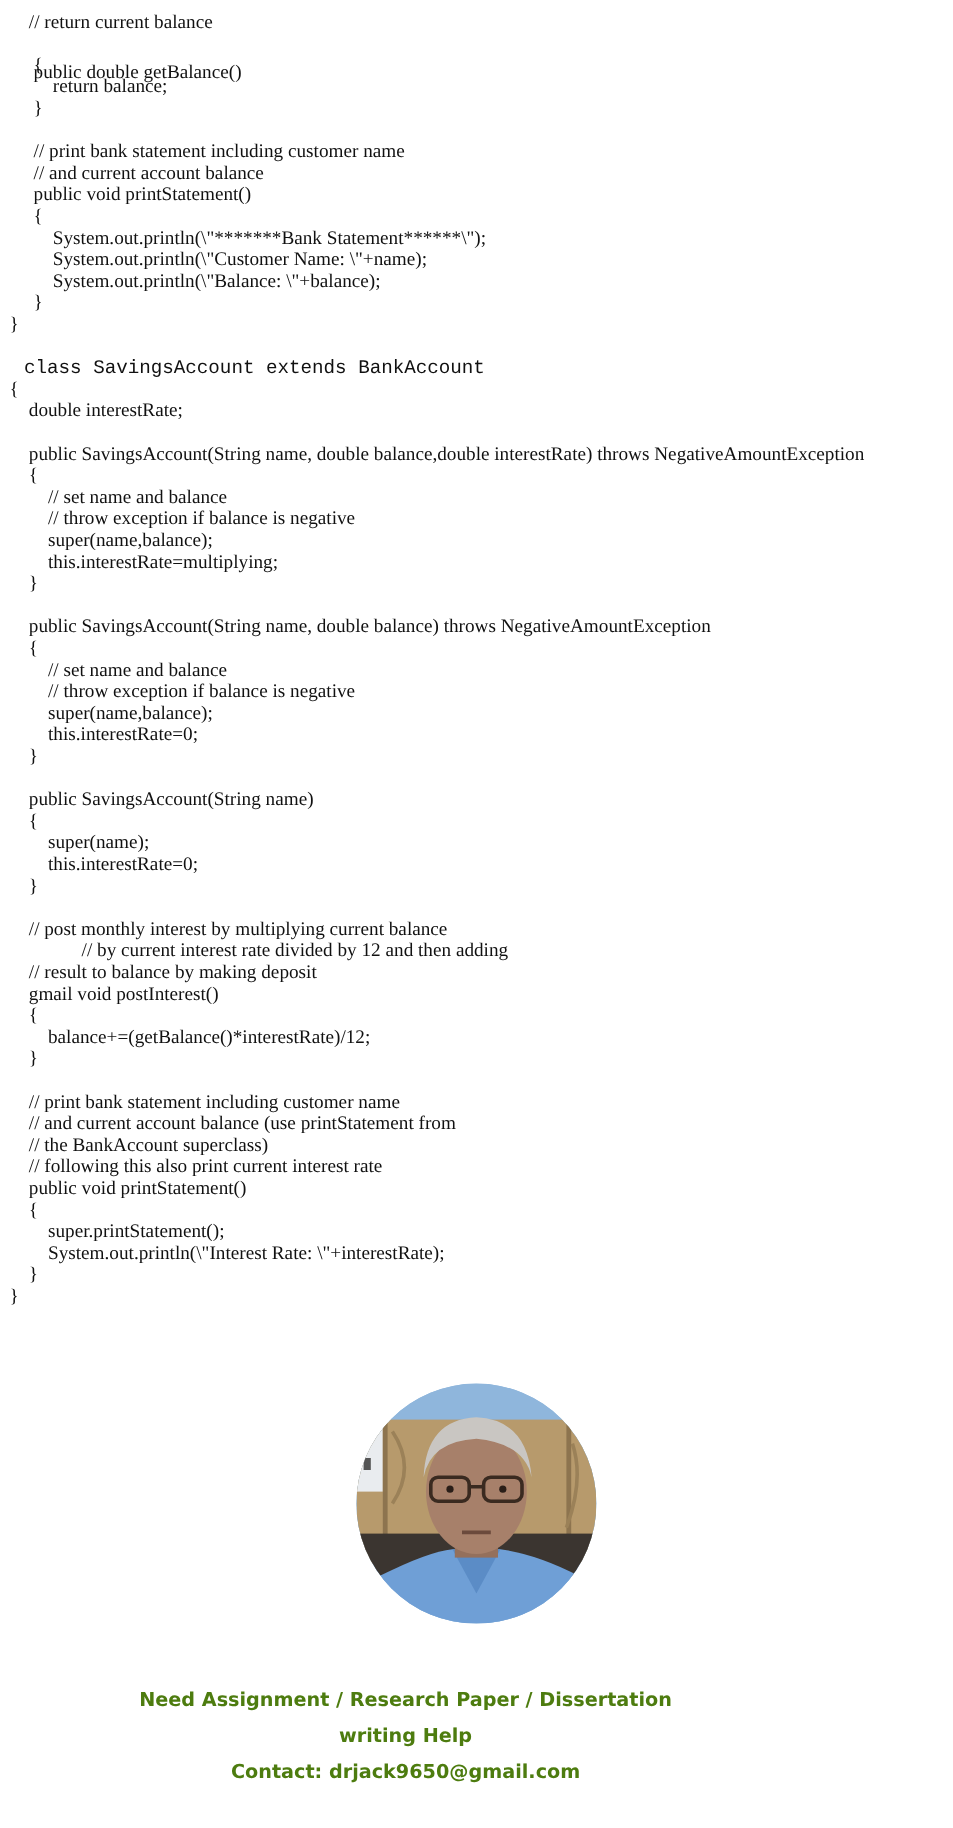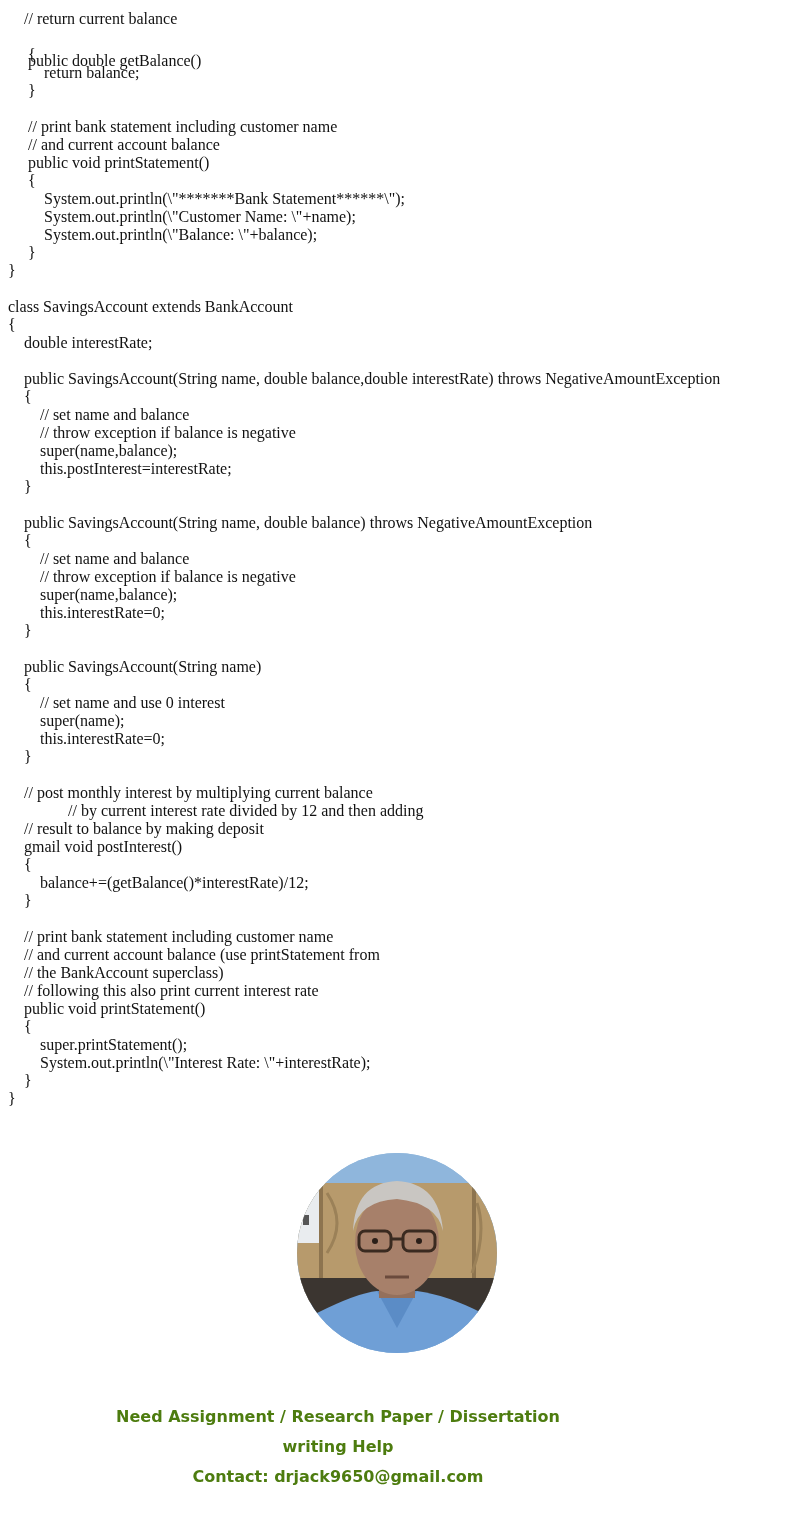--- a/index.html
+++ b/index.html
@@ -70,43 +70,42 @@
     <div class="line"><span style="left: 28px;">// print bank statement including customer name</span></div>
     <div class="line"><span style="left: 28px;">// and current account balance</span></div>
     <div class="line"><span style="left: 28px;">public void printStatement()</span></div>
     <div class="line"><span style="left: 28px;">{</span></div>
     <div class="line"><span style="left: 44px;">System.out.println(\"*******Bank Statement******\");</span></div>
     <div class="line"><span style="left: 44px;">System.out.println(\"Customer Name: \"+name);</span></div>
     <div class="line"><span style="left: 44px;">System.out.println(\"Balance: \"+balance);</span></div>
     <div class="line"><span style="left: 28px;">}</span></div>
     <div class="line"><span style="left: 8px;">}</span></div>
     <div class="line"><span style="left: 0px;"></span></div>
-    <div class="line"><span style="left: 8px;">class SavingsAccount extends BankAccount</span></div>
+    <div class="line"><span style="left: 20px; font-family: Liberation Mono, monospace;">class SavingsAccount extends BankAccount</span></div>
     <div class="line"><span style="left: 8px;">{</span></div>
     <div class="line"><span style="left: 24px;">double interestRate;</span></div>
     <div class="line"><span style="left: 0px;"></span></div>
     <div class="line"><span style="left: 24px;">public SavingsAccount(String name, double balance,double interestRate) throws NegativeAmountException</span></div>
     <div class="line"><span style="left: 24px;">{</span></div>
     <div class="line"><span style="left: 40px;">// set name and balance</span></div>
     <div class="line"><span style="left: 40px;">// throw exception if balance is negative</span></div>
     <div class="line"><span style="left: 40px;">super(name,balance);</span></div>
-    <div class="line"><span style="left: 40px;">this.postInterest=interestRate;</span></div>
+    <div class="line"><span style="left: 40px;">this.interestRate=multiplying;</span></div>
     <div class="line"><span style="left: 24px;">}</span></div>
     <div class="line"><span style="left: 0px;"></span></div>
     <div class="line"><span style="left: 24px;">public SavingsAccount(String name, double balance) throws NegativeAmountException</span></div>
     <div class="line"><span style="left: 24px;">{</span></div>
     <div class="line"><span style="left: 40px;">// set name and balance</span></div>
     <div class="line"><span style="left: 40px;">// throw exception if balance is negative</span></div>
     <div class="line"><span style="left: 40px;">super(name,balance);</span></div>
     <div class="line"><span style="left: 40px;">this.interestRate=0;</span></div>
     <div class="line"><span style="left: 24px;">}</span></div>
     <div class="line"><span style="left: 0px;"></span></div>
     <div class="line"><span style="left: 24px;">public SavingsAccount(String name)</span></div>
     <div class="line"><span style="left: 24px;">{</span></div>
-    <div class="line"><span style="left: 40px;">// set name and use 0 interest</span></div>
     <div class="line"><span style="left: 40px;">super(name);</span></div>
     <div class="line"><span style="left: 40px;">this.interestRate=0;</span></div>
     <div class="line"><span style="left: 24px;">}</span></div>
     <div class="line"><span style="left: 0px;"></span></div>
     <div class="line"><span style="left: 24px;">// post monthly interest by multiplying current balance</span></div>
     <div class="line"><span style="left: 24px; margin-left: 44px;">// by current interest rate divided by 12 and then adding</span></div>
     <div class="line"><span style="left: 24px;">// result to balance by making deposit</span></div>
     <div class="line"><span style="left: 24px;">gmail void postInterest()</span></div>
     <div class="line"><span style="left: 24px;">{</span></div>
     <div class="line"><span style="left: 40px;">balance+=(getBalance()*interestRate)/12;</span></div>

